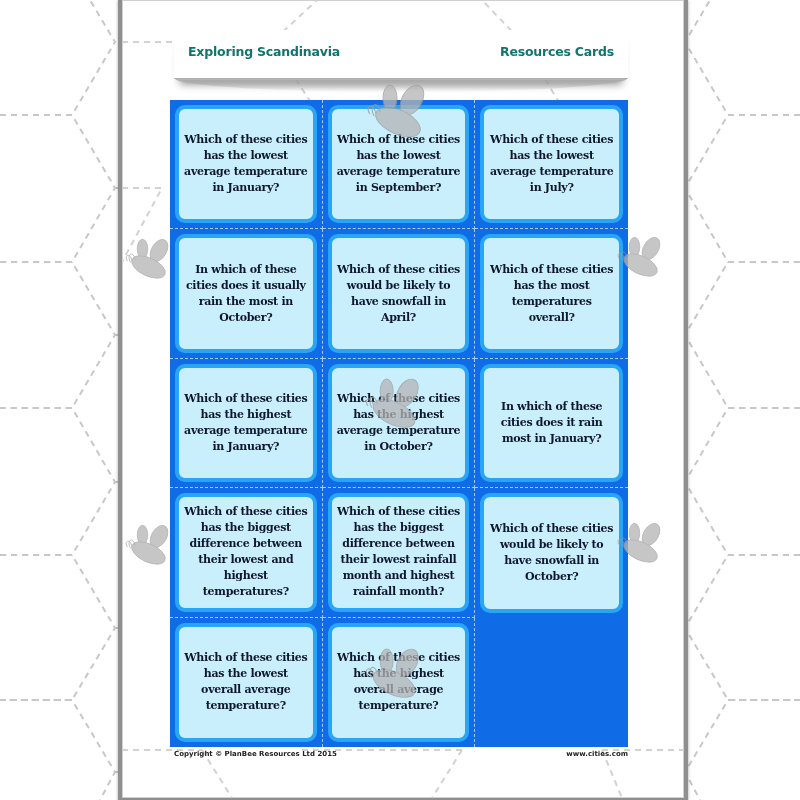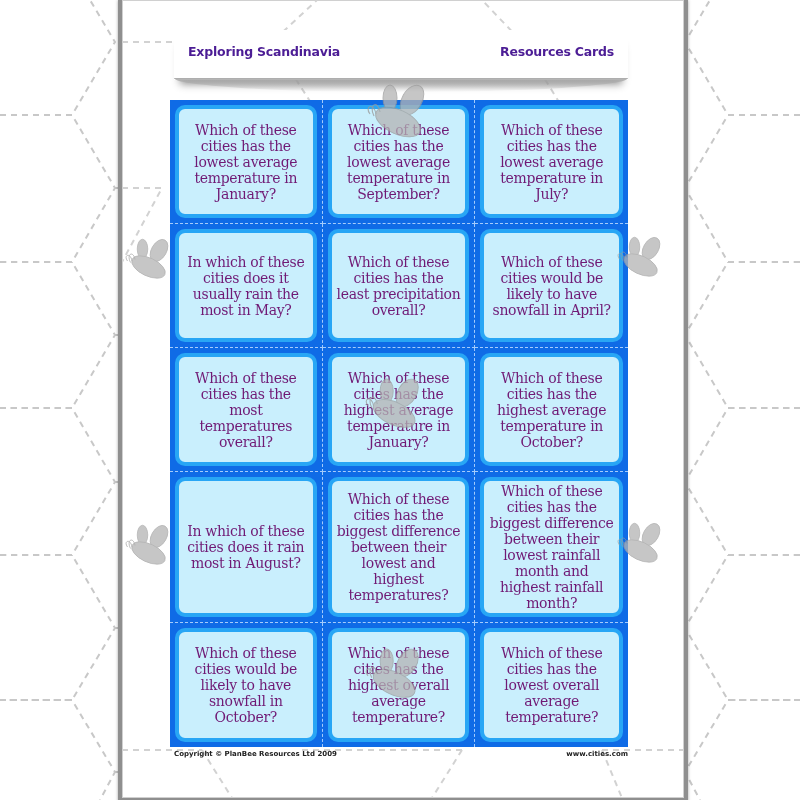--- a/index.html
+++ b/index.html
@@ -25,21 +25,21 @@
     box-shadow: 0 10px 8px -6px rgba(0,0,0,0.45);
     z-index: 2;
   }
   .header-banner::after {
     content: ""; position: absolute; left: 0; right: 0; bottom: -12px; height: 14px;
     background: linear-gradient(#ababab, rgba(200,200,200,0));
     border-radius: 0 0 50% 50% / 0 0 100% 100%;
   }
   .header-title, .header-subtitle {
     position: absolute; top: 14px; font-family: "DejaVu Sans", sans-serif;
-    font-weight: bold; font-size: 12.5px; color: #4c1d95; letter-spacing: -0.2px;
+    font-weight: bold; font-size: 12.5px; color: #0f766e; letter-spacing: -0.2px;
   }
   .header-title { left: 14px; }
   .header-subtitle { right: 14px; }
   .card-grid {
     position: absolute; left: 48px; top: 100px; width: 458px; height: 647px;
     background: #0f6be6;
     display: grid; grid-template-columns: repeat(3, 1fr); grid-template-rows: repeat(5, 1fr);
     z-index: 2;
   }
   .card-cell {
@@ -52,22 +52,22 @@
   .card-cell:nth-last-child(-n+3) { border-bottom: none; }
   .card {
     width: 100%; height: 100%; box-sizing: border-box;
     background: #c9effd;
     border: 4px solid #28a6f5;
     border-radius: 10px;
     display: flex; align-items: center; justify-content: center;
     text-align: center; padding: 2px 4px;
   }
   .card-text {
-    font-family: "DejaVu Serif", serif; font-weight: normal; font-size: 14px;
-    line-height: 16px; color: #701a75; letter-spacing: -0.3px;
+    font-family: "DejaVu Serif", serif; font-weight: bold; font-size: 11px;
+    line-height: 16px; color: #0f172a; letter-spacing: -0.3px;
   }
   .footer-copyright, .footer-url {
     position: absolute; top: 750px; font-family: "DejaVu Sans", sans-serif;
     font-weight: bold; font-size: 7px; color: #222; z-index: 2;
   }
   .footer-copyright { left: 52px; }
   .footer-url { right: 56px; }
   .bee { position: absolute; z-index: 3; opacity: 0.75; }
 </style>
 </head>
@@ -135,26 +135,21 @@
           <span class="card-text">Which of these cities has the lowest average temperature in September?</span>
         </div>
       </div>
     <div class="card-cell">
         <div class="card">
           <span class="card-text">Which of these cities has the lowest average temperature in July?</span>
         </div>
       </div>
     <div class="card-cell">
         <div class="card">
-          <span class="card-text">In which of these cities does it usually rain the most in May?</span>
-        </div>
-      </div>
-    <div class="card-cell">
-        <div class="card">
-          <span class="card-text">Which of these cities has the least precipitation overall?</span>
+          <span class="card-text">In which of these cities does it usually rain the most in October?</span>
         </div>
       </div>
     <div class="card-cell">
         <div class="card">
           <span class="card-text">Which of these cities would be likely to have snowfall in April?</span>
         </div>
       </div>
     <div class="card-cell">
         <div class="card">
           <span class="card-text">Which of these cities has the most temperatures overall?</span>
@@ -165,51 +160,51 @@
           <span class="card-text">Which of these cities has the highest average temperature in January?</span>
         </div>
       </div>
     <div class="card-cell">
         <div class="card">
           <span class="card-text">Which of these cities has the highest average temperature in October?</span>
         </div>
       </div>
     <div class="card-cell">
         <div class="card">
-          <span class="card-text">In which of these cities does it rain most in August?</span>
+          <span class="card-text">In which of these cities does it rain most in January?</span>
         </div>
       </div>
     <div class="card-cell">
         <div class="card">
           <span class="card-text">Which of these cities has the biggest difference between their lowest and highest temperatures?</span>
         </div>
       </div>
     <div class="card-cell">
         <div class="card">
           <span class="card-text">Which of these cities has the biggest difference between their lowest rainfall month and highest rainfall month?</span>
         </div>
       </div>
     <div class="card-cell">
         <div class="card">
           <span class="card-text">Which of these cities would be likely to have snowfall in October?</span>
         </div>
       </div>
     <div class="card-cell">
         <div class="card">
+          <span class="card-text">Which of these cities has the lowest overall average temperature?</span>
+        </div>
+      </div>
+    <div class="card-cell">
+        <div class="card">
           <span class="card-text">Which of these cities has the highest overall average temperature?</span>
         </div>
       </div>
-    <div class="card-cell">
-        <div class="card">
-          <span class="card-text">Which of these cities has the lowest overall average temperature?</span>
-        </div>
-      </div>
   </div>
 
-  <span class="footer-copyright">Copyright © PlanBee Resources Ltd 2009</span>
+  <span class="footer-copyright">Copyright © PlanBee Resources Ltd 2015</span>
   <span class="footer-url">www.cities.com</span>
 </div>
 
 <svg class="bee" style="left:360px; top:84px;" width="80" height="60" viewBox="0 0 80 60">
   <g fill="#b4b4b4" stroke="#9a9a9a" stroke-width="1">
     <ellipse cx="30" cy="14" rx="7" ry="13"></ellipse>
     <ellipse cx="52" cy="16" rx="10" ry="16" transform="rotate(30 52 16)"></ellipse>
     <ellipse cx="38" cy="38" rx="24" ry="12" transform="rotate(25 38 38)"></ellipse>
   </g>
   <path d="M14 32 C8 20 18 16 20 28 M10 30 C4 22 14 18 16 30" fill="none" stroke="#9a9a9a" stroke-width="1.2"></path>

